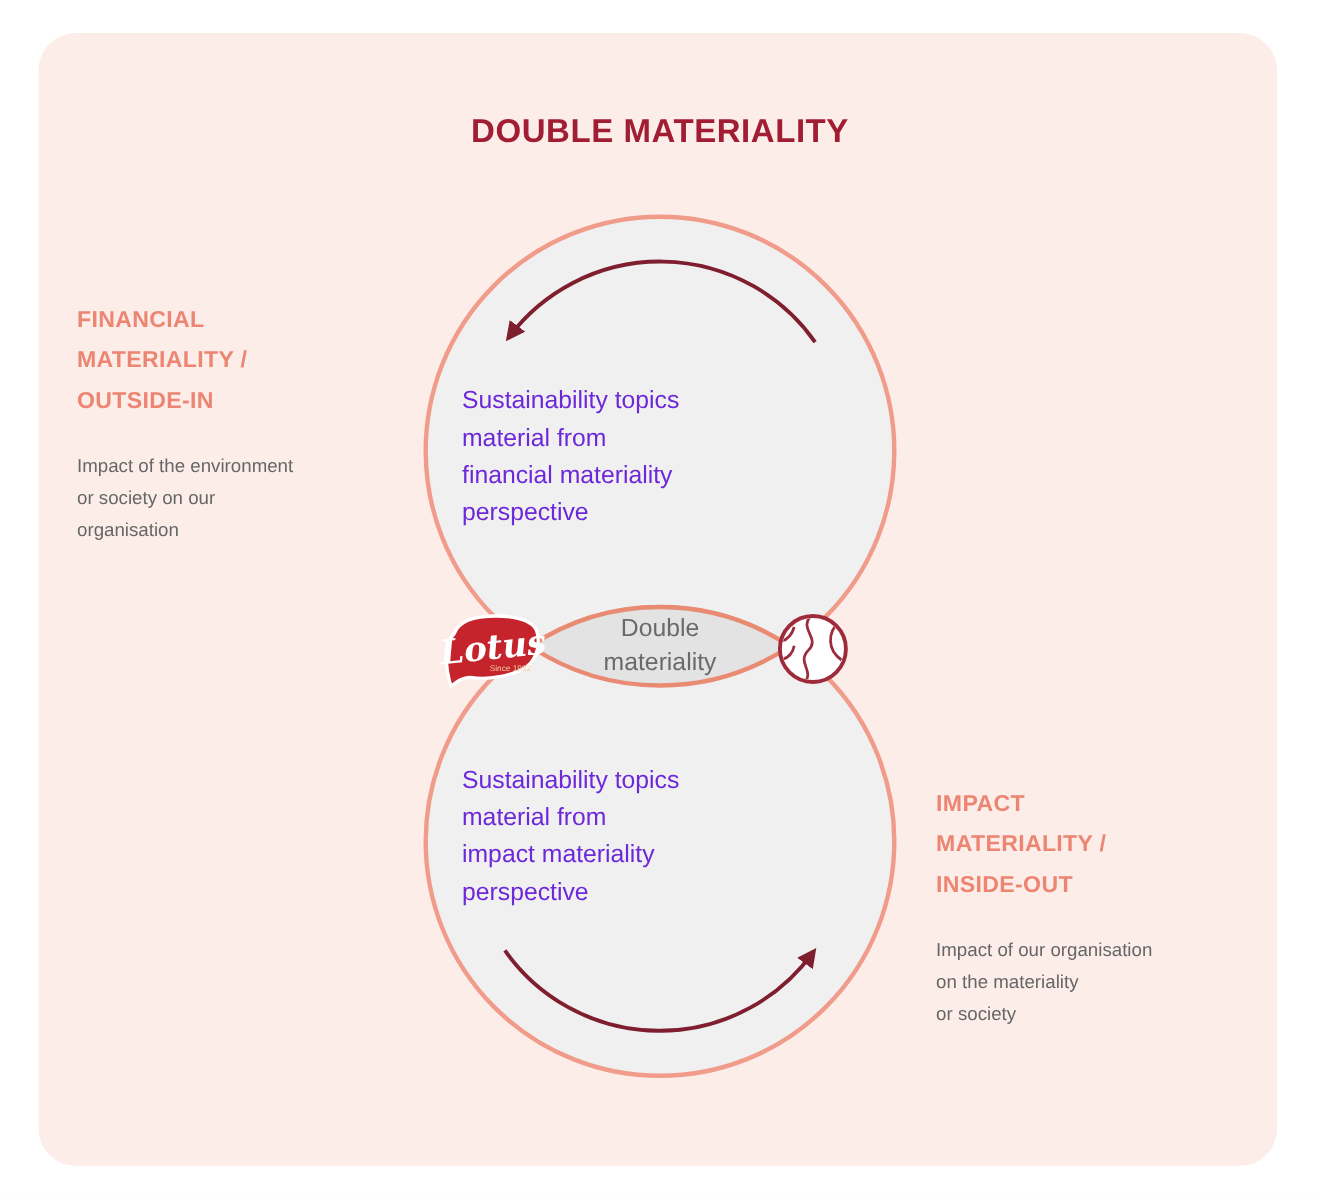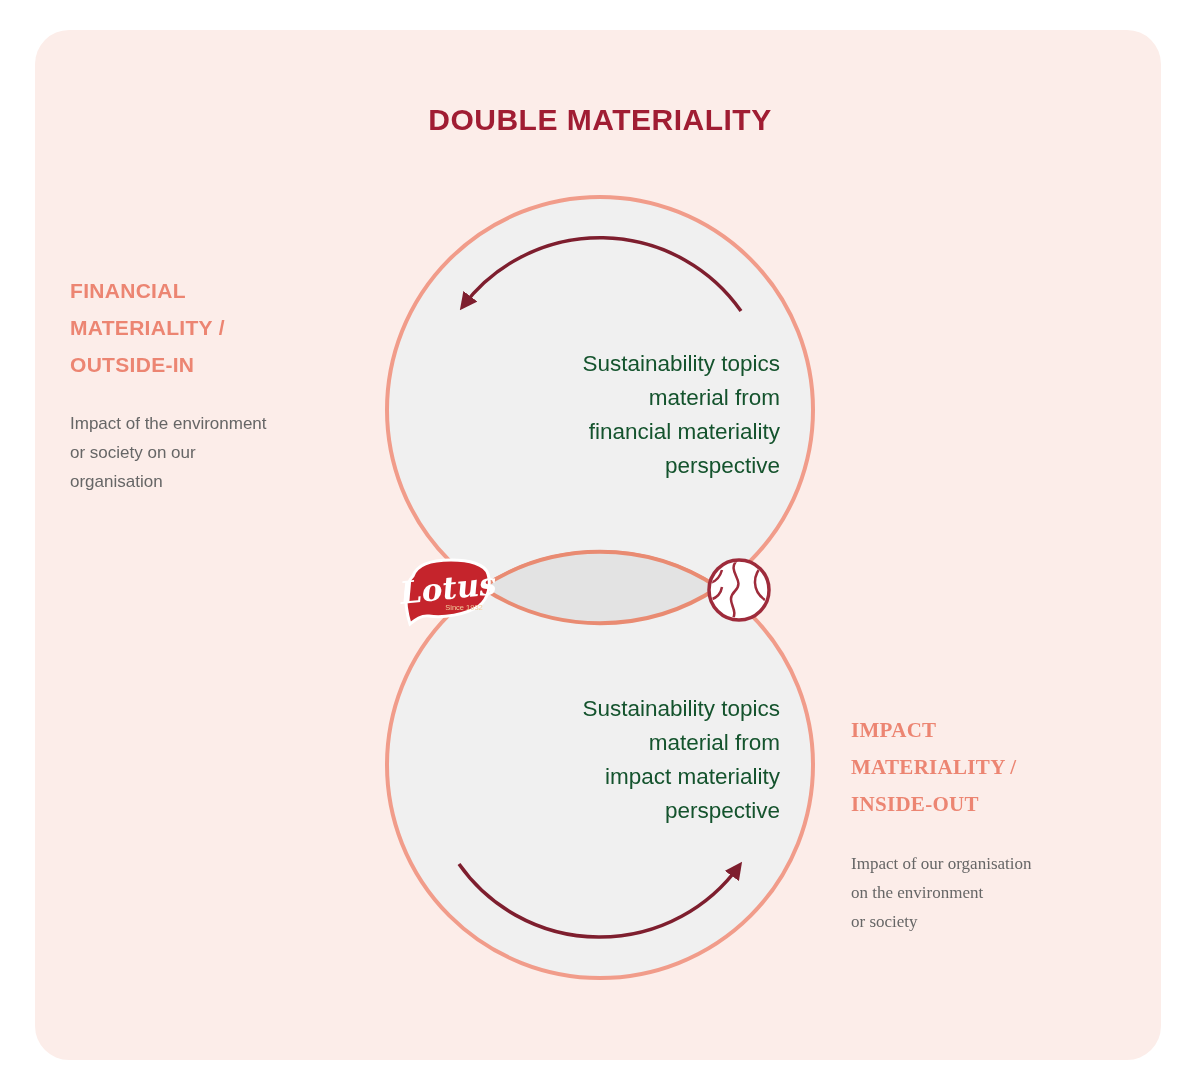--- a/index.html
+++ b/index.html
@@ -53,28 +53,28 @@
     letter-spacing: 0.3px;
   }
   .side-label .desc {
     margin-top: 26px;
     font-size: 17px;
     color: #666666;
     line-height: 29px;
     white-space: pre-line;
   }
   .left-label  { left: 70px;  top: 272px; width: 320px; }
-  .right-label { left: 851px; top: 712px; width: 330px; font-family: Liberation Serif, serif; }
+  .right-label { left: 851px; top: 712px; width: 330px; }
   .circle-text {
     position: absolute;
     left: 420px;
     width: 360px;
-    text-align: right;
+    text-align: left;
     font-size: 22.5px;
-    color: #14532d;
+    color: #6d28d9;
     line-height: 34px;
     white-space: pre-line;
   }
   .top-circle-text    { top: 347px; }
   .bottom-circle-text { top: 692px; }
   .lens-text {
     position: absolute;
     left: 450px;
     top: 555px;
     width: 300px;
@@ -139,28 +139,30 @@
     <div class="desc">Impact of the environment
 or society on our
 organisation</div>
   </div>
 
   <div class="side-label right-label">
     <div class="heading">IMPACT
 MATERIALITY /
 INSIDE-OUT</div>
     <div class="desc">Impact of our organisation
-on the environment
+on the materiality
 or society</div>
   </div>
 
   <div class="circle-text top-circle-text">Sustainability topics
 material from
 financial materiality
 perspective</div>
 
+  <div class="lens-text">Double
+materiality</div>
 
   <div class="circle-text bottom-circle-text">Sustainability topics
 material from
 impact materiality
 perspective</div>
 
 </div>
 
 </body></html>

